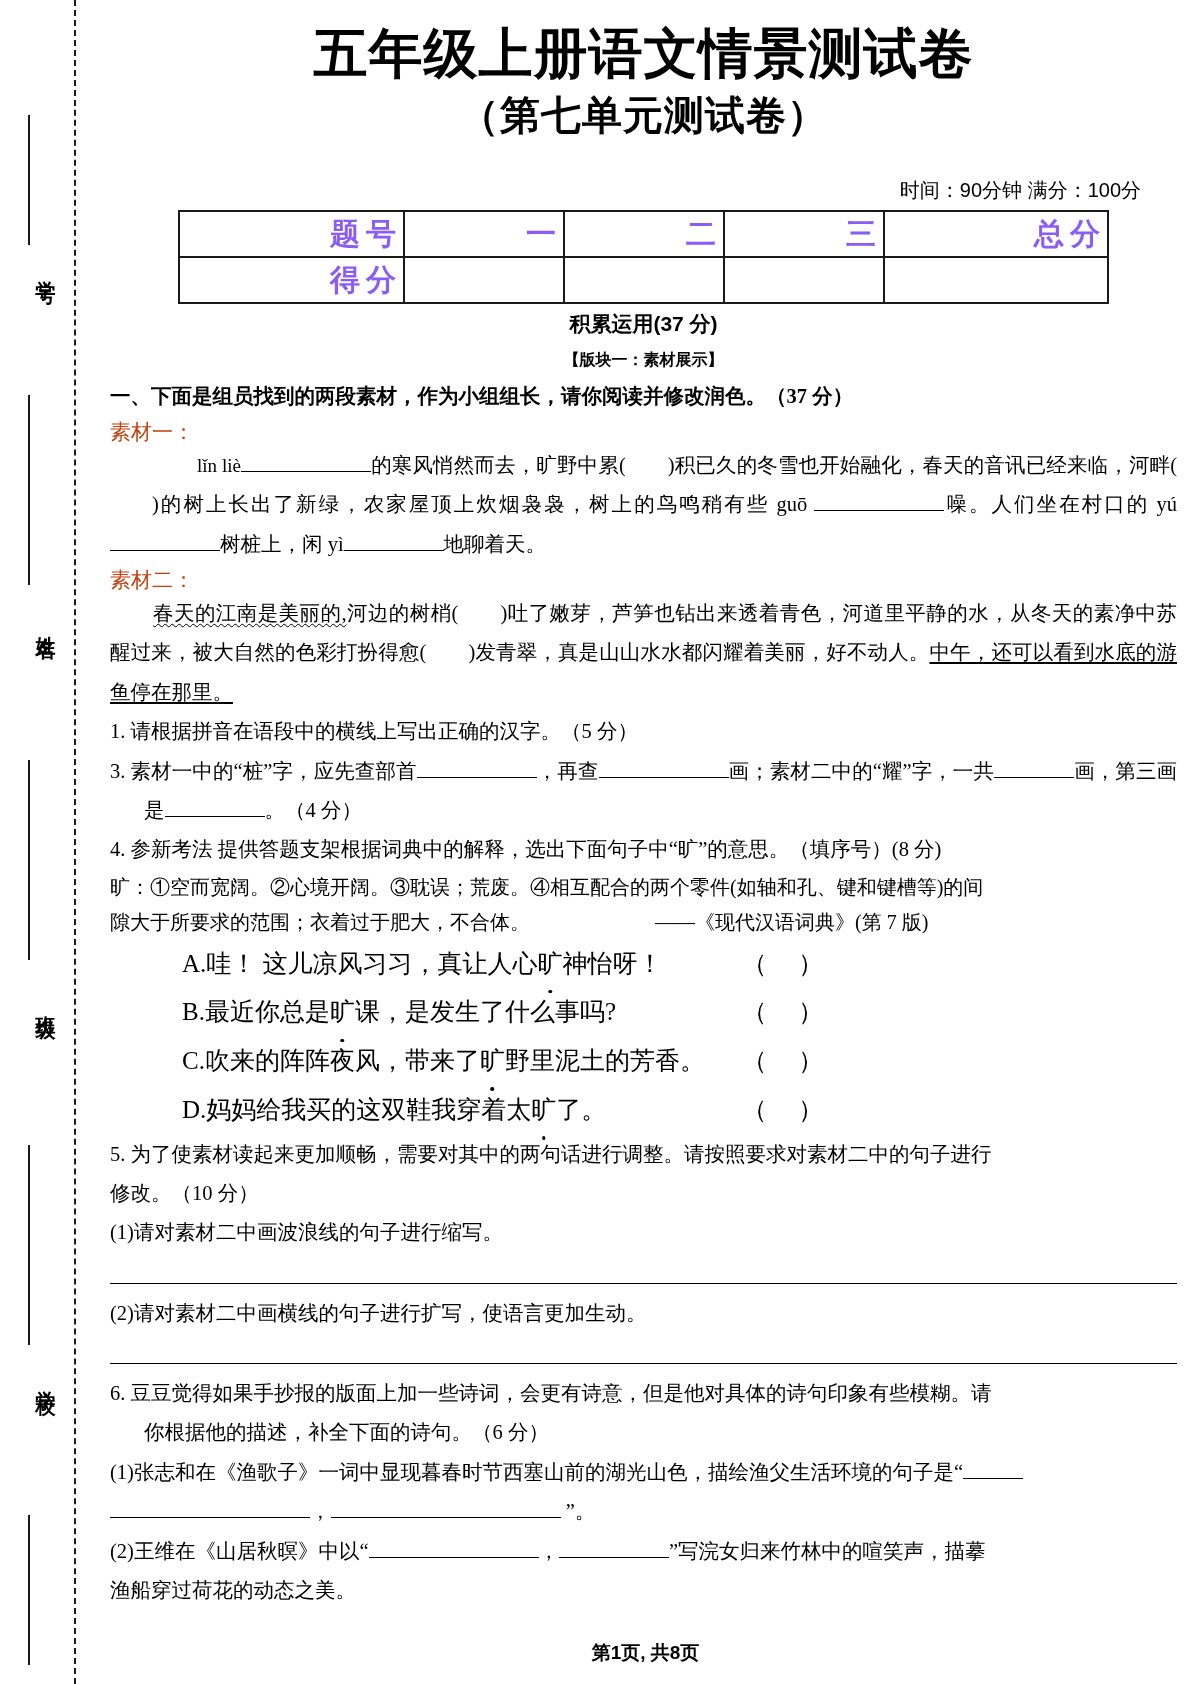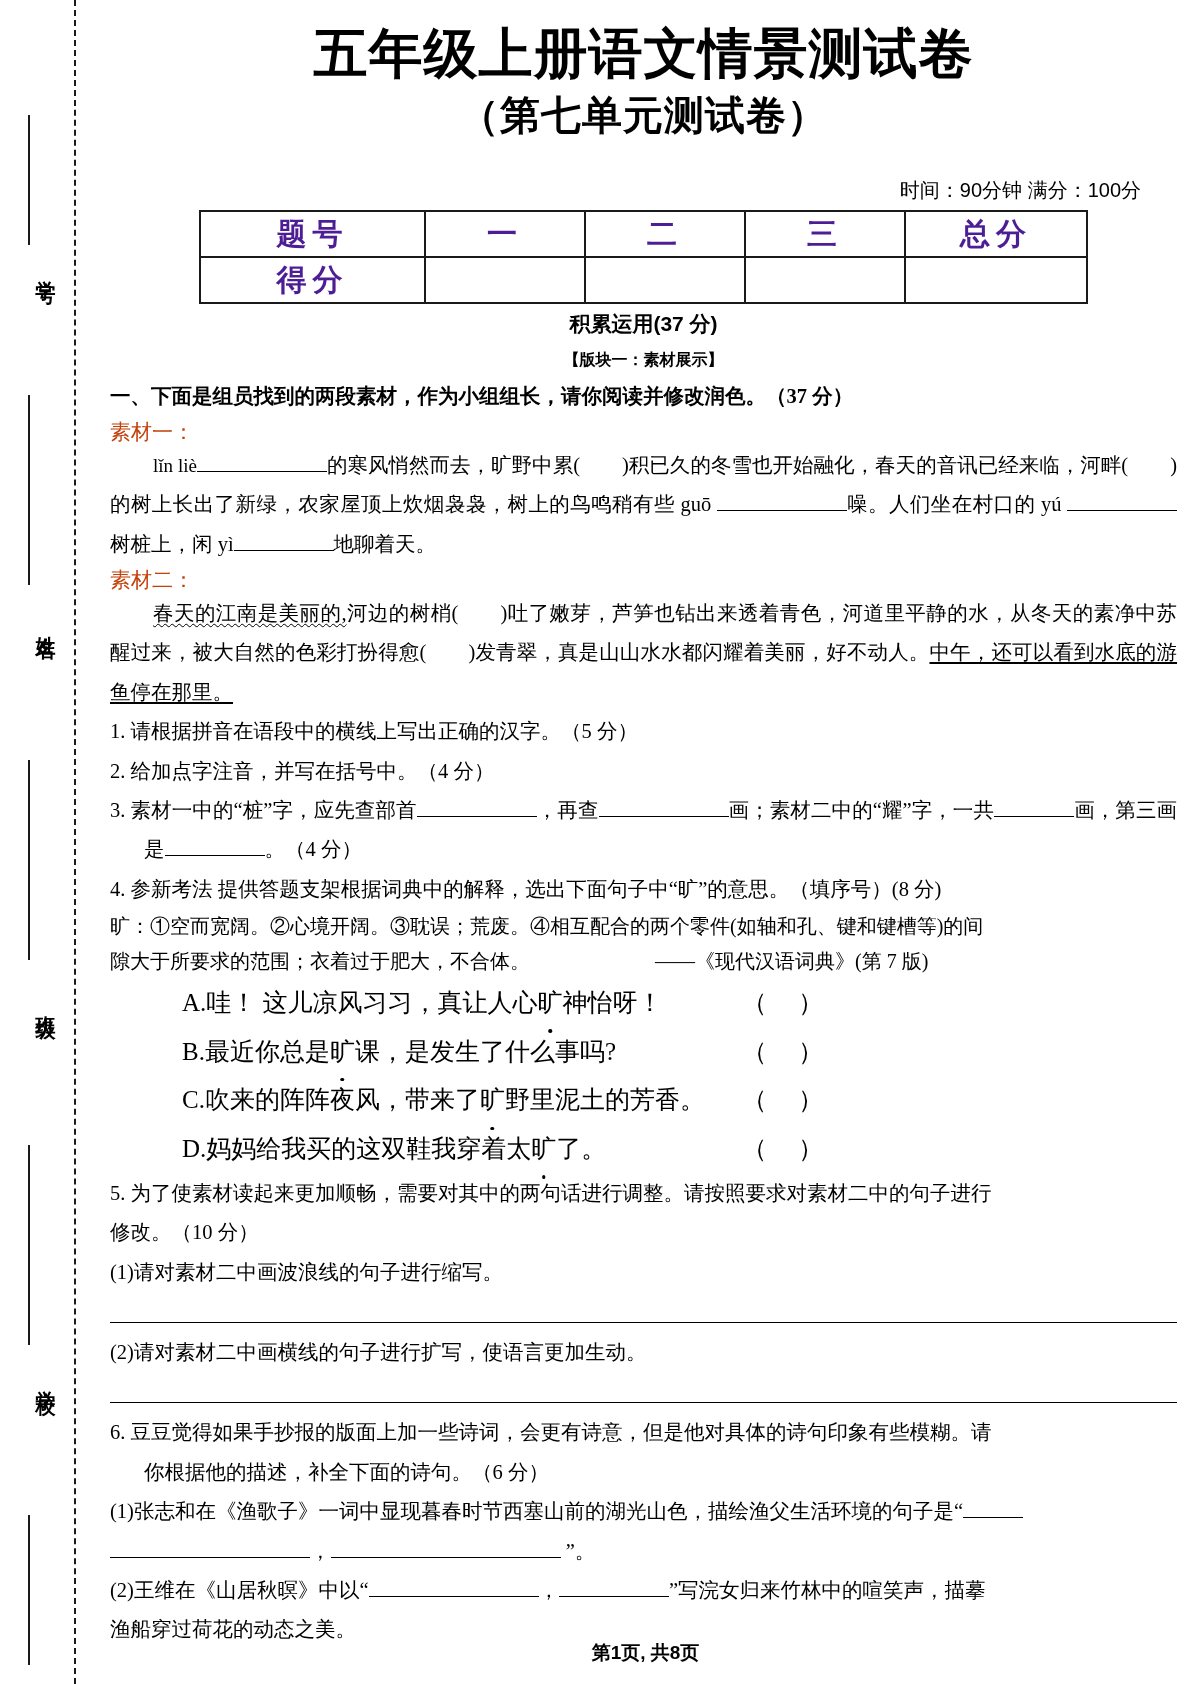--- a/index.html
+++ b/index.html
@@ -88,31 +88,31 @@
     justify-content: center;
   }
   table.score-table {
     border-collapse: collapse;
     width: 880px;
     table-layout: fixed;
   }
   table.score-table td {
     border: 2px solid #1a1a1a;
     height: 46px;
-    text-align: center;
+    text-align: right;
     vertical-align: middle;
     font-family: "Liberation Sans", "DejaVu Sans", sans-serif;
     font-weight: bold;
     font-size: 30px;
     letter-spacing: 6px;
-    color: #4c1d95;
+    color: #8b5cf6;
   }
   table.score-table td.label { width: 225px; }
   table.score-table td.col-n { width: 160px; }
-  table.score-table td.col-total { width: 182px; border-radius: 18px; }
+  table.score-table td.col-total { width: 224px; border-radius: 18px; }
 
   .section-head {
     text-align: center;
     font-family: Liberation Sans, sans-serif;
     font-weight: bold;
     font-size: 21px;
     margin: 6px 0 2px 0;
     color: #000;
   }
   .block-head {
@@ -184,21 +184,21 @@
   }
 
   .u-straight { text-decoration: underline; text-underline-offset: 3px; }
   .u-wavy {
     text-decoration: underline;
     text-decoration-style: wavy;
     text-underline-offset: 3px;
     text-decoration-thickness: 1px;
   }
 
-  .pinyin { font-family: "Liberation Serif", "DejaVu Serif", serif; font-size: 19px; }
+  .pinyin { font-family: "Liberation Serif", "DejaVu Serif", serif; font-size: 19px; margin-left: 44px; }
 
   
   .answer-rule {
     border: 0;
     border-top: 1.8px solid #000;
     margin: 30px 0 10px 0;
     width: 100%;
   }
 
   .opt {
@@ -285,21 +285,20 @@
     <span class="pinyin">lǐn liè</span><span class="blank b130"></span><span>的寒风悄然而去，旷野中累(</span><span class="paren-blank"><span class="sp"></span></span><span>)积已久的冬雪也开始融化，春天的音讯已</span><span>经来临，河畔(</span><span class="paren-blank"><span class="sp"></span></span><span>)的树上长出了新绿，农家屋顶上炊烟袅袅，树上的鸟鸣稍有些 guō</span> <span class="blank b130"></span><span>噪。人们坐在村口的 yú</span> <span class="blank b110"></span><span>树桩上，闲 yì</span><span class="blank b100"></span><span>地聊着天。</span>
   </div>
 
   <div class="material-label">素材二：</div>
 
   <div class="q para">
     <span class="u-wavy">春天的江南是美丽的,</span><span>河边的树梢(</span><span class="paren-blank"><span class="sp"></span></span><span>)吐了嫩芽，芦笋也钻出来透着青色，河道里平静的水，</span><span>从冬天的素净中苏醒过来，被大自然的色彩打扮得愈(</span><span class="paren-blank"><span class="sp"></span></span><span>)发青翠，真是山山水水都闪耀着美丽，</span><span>好不动人。</span><span class="u-straight">中午，还可以看到水底的游鱼停在那里。</span>
   </div>
 
   <div class="q hang"><span>1.</span> <span>请根据拼音在语段中的横线上写出正确的汉字。（5 分）</span></div>
-  <div class="q hang"><span>2.</span> <span>给加点字注音，并写在括号中。（4 分）</span></div>
 
   <div class="q hang">
     <span>3.</span>
     <span>素材一中的“桩”字，应先查部首</span><span class="blank b120"></span><span>，再查</span><span class="blank b130"></span><span>画；素材二中的“耀”字，一共</span><span class="blank b80"></span><span>画，第三画是</span><span class="blank b100"></span><span>。（4 分）</span>
   </div>
 
   <div class="q hang2">
     <span>4.</span>
     <span>参新考法</span>
     <span>提供答题支架根据词典中的解释，选出下面句子中“旷”的意思。（填序号）(8 分)</span>

